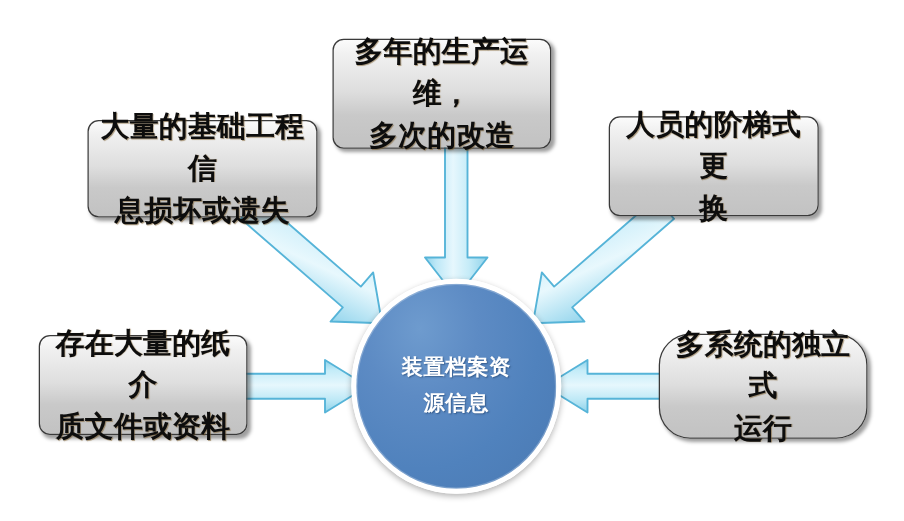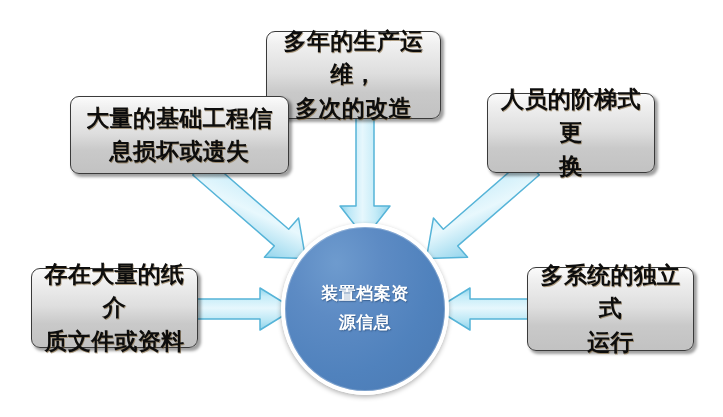--- a/index.html
+++ b/index.html
@@ -174,33 +174,33 @@
   <div id="hub">
     <span class="hub-label">装置档案资
 源信息</span>
   </div>
 
   <div class="node-box" style="left:266px; top:31px; width:175px; height:88px; z-index:6;">
     <span class="node-label">多年的生产运维，
 多次的改造</span>
   </div>
 
-  <div class="node-box" style="left:70px; top:96px; width:219px; height:78px; z-index:6;">
+  <div class="node-box" style="left:70px; top:96px; width:184px; height:78px; z-index:6;">
     <span class="node-label">大量的基础工程信
 息损坏或遗失</span>
   </div>
 
   <div class="node-box" style="left:31px; top:268px; width:167px; height:80px; z-index:6;">
     <span class="node-label">存在大量的纸介
 质文件或资料</span>
   </div>
 
   <div class="node-box" style="left:487px; top:93px; width:168px; height:80px; z-index:6;">
     <span class="node-label">人员的阶梯式更
 换</span>
   </div>
 
-  <div class="node-box" style="left:527px; top:267px; width:167px; height:84px; z-index:6;">
+  <div class="node-box" style="left:527px; top:267px; width:167px; height:84px; z-index:6;border-radius:25px;">
     <span class="node-label">多系统的独立式
 运行</span>
   </div>
 
 </div>
 
 </body></html>

